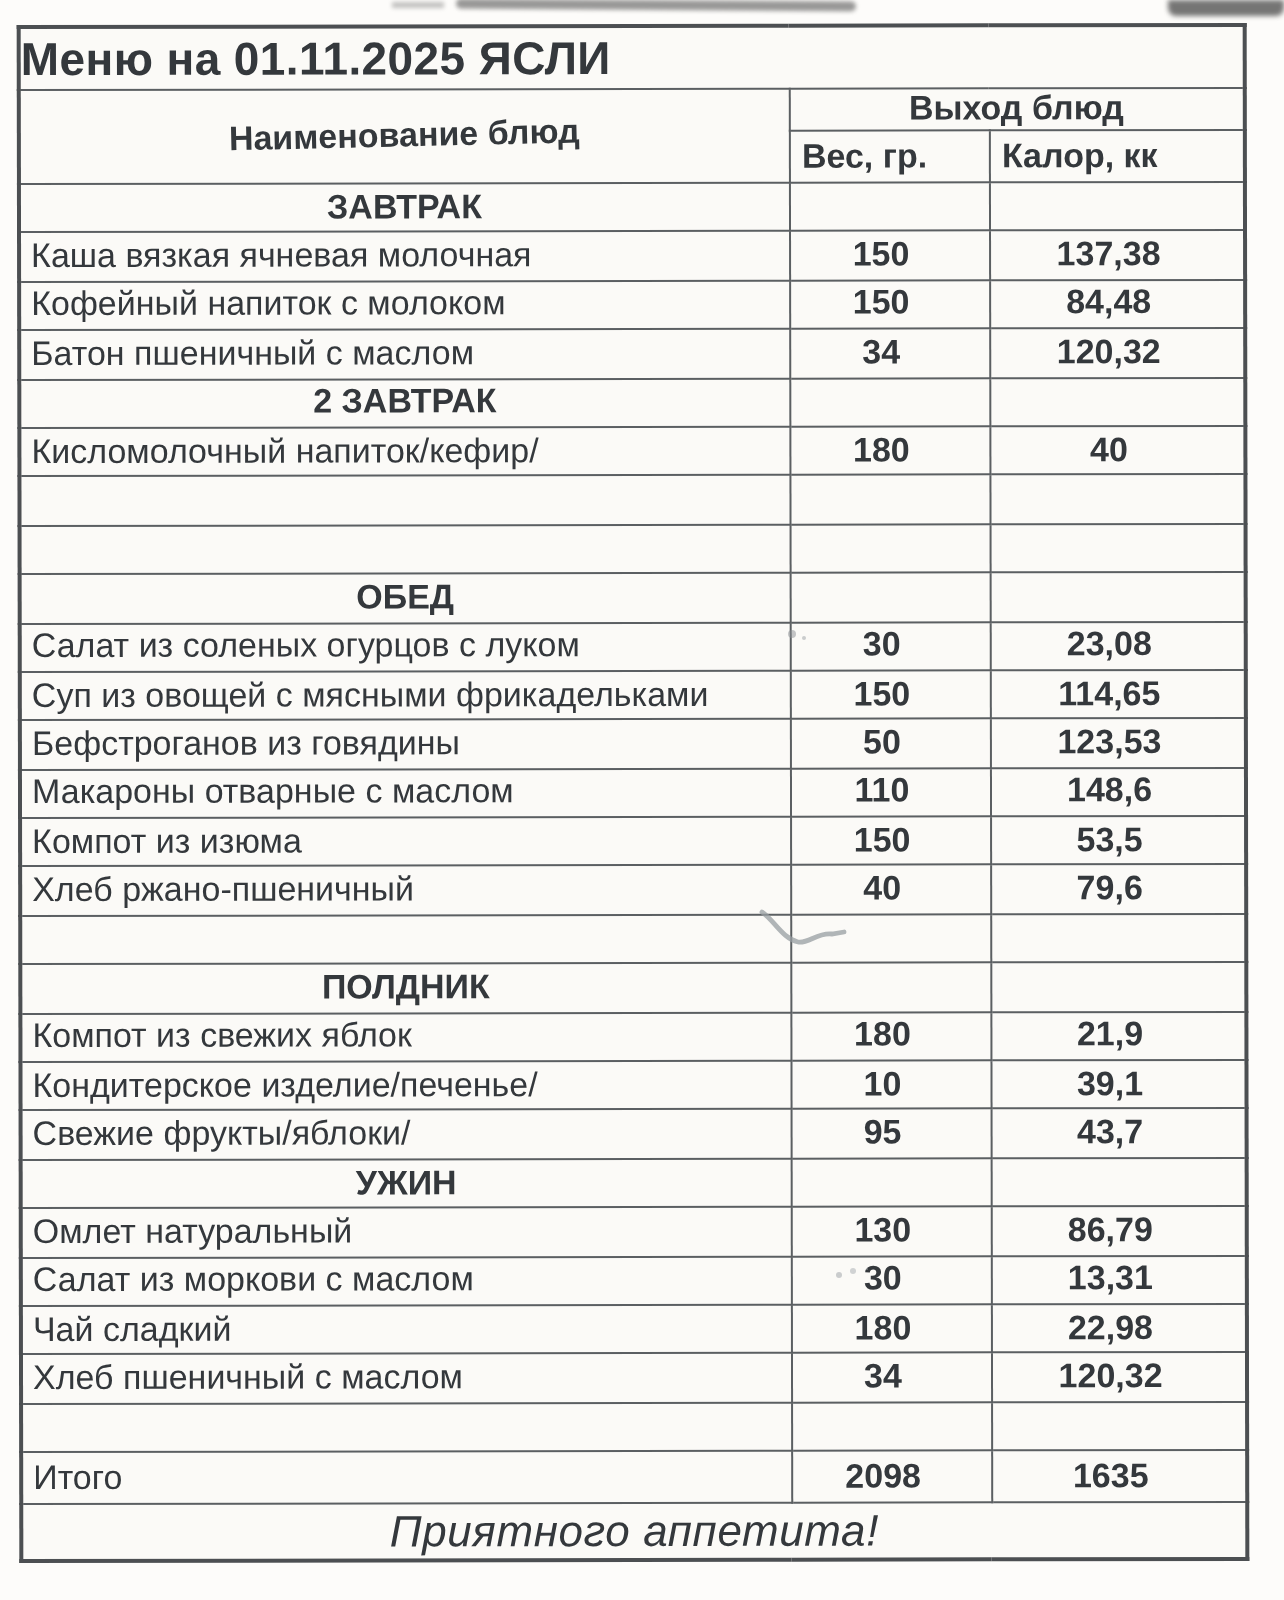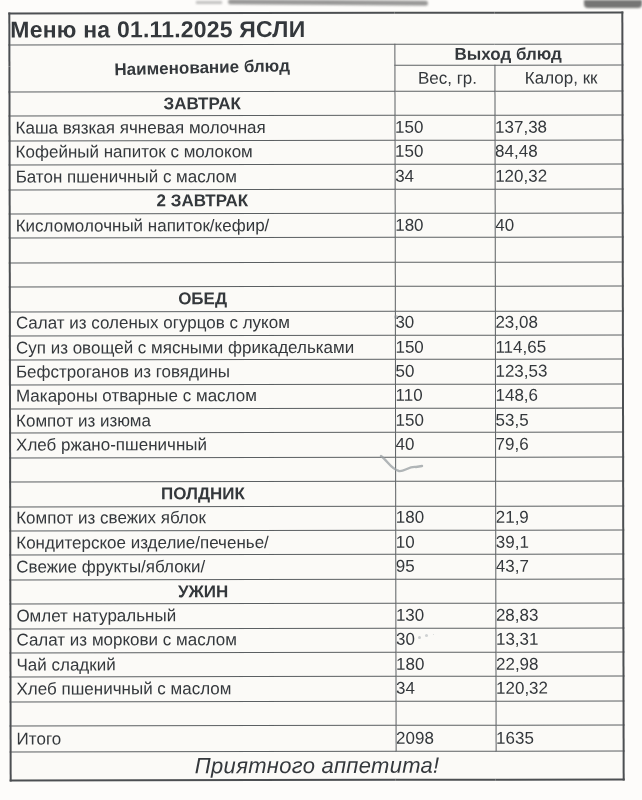--- a/index.html
+++ b/index.html
@@ -53,27 +53,27 @@
     transform: rotate(-1.2deg);
   }
   .hdr-group-row td.hdr-group {
     height: 20px;
     text-align: center;
     font-weight: bold;
     margin-left: 28px;
   }
   .hdr-sub-row td {
     height: 25px;
-    text-align: center;
-    font-weight: normal;
+    text-align: left;
+    font-weight: bold;
     padding-left: 6px;
   }
   tbody tr { height: 24.4px; }
   tbody td.c-name { padding-left: 5px; text-align: left; }
-  tbody td.c-val  { text-align: left; padding-right: 8px; }
+  tbody td.c-val  { text-align: center; padding-right: 8px; font-weight: bold; }
   tr.row-section td.c-name {
     text-align: center;
     font-weight: bold;
     padding-left: 0;
   }
   tr.row-total { height: 26px; }
   .footer-row td {
     height: 27px;
     text-align: center;
     font-style: italic;
@@ -214,21 +214,21 @@
           <td class="c-val">43,7</td>
         </tr>
         <tr class="row-section">
           <td class="c-name">УЖИН</td>
           <td class="c-val"></td>
           <td class="c-val"></td>
         </tr>
         <tr class="row-item">
           <td class="c-name">Омлет натуральный</td>
           <td class="c-val">130</td>
-          <td class="c-val">28,83</td>
+          <td class="c-val">86,79</td>
         </tr>
         <tr class="row-item">
           <td class="c-name">Салат из моркови с маслом</td>
           <td class="c-val">30</td>
           <td class="c-val">13,31</td>
         </tr>
         <tr class="row-item">
           <td class="c-name">Чай сладкий</td>
           <td class="c-val">180</td>
           <td class="c-val">22,98</td>

